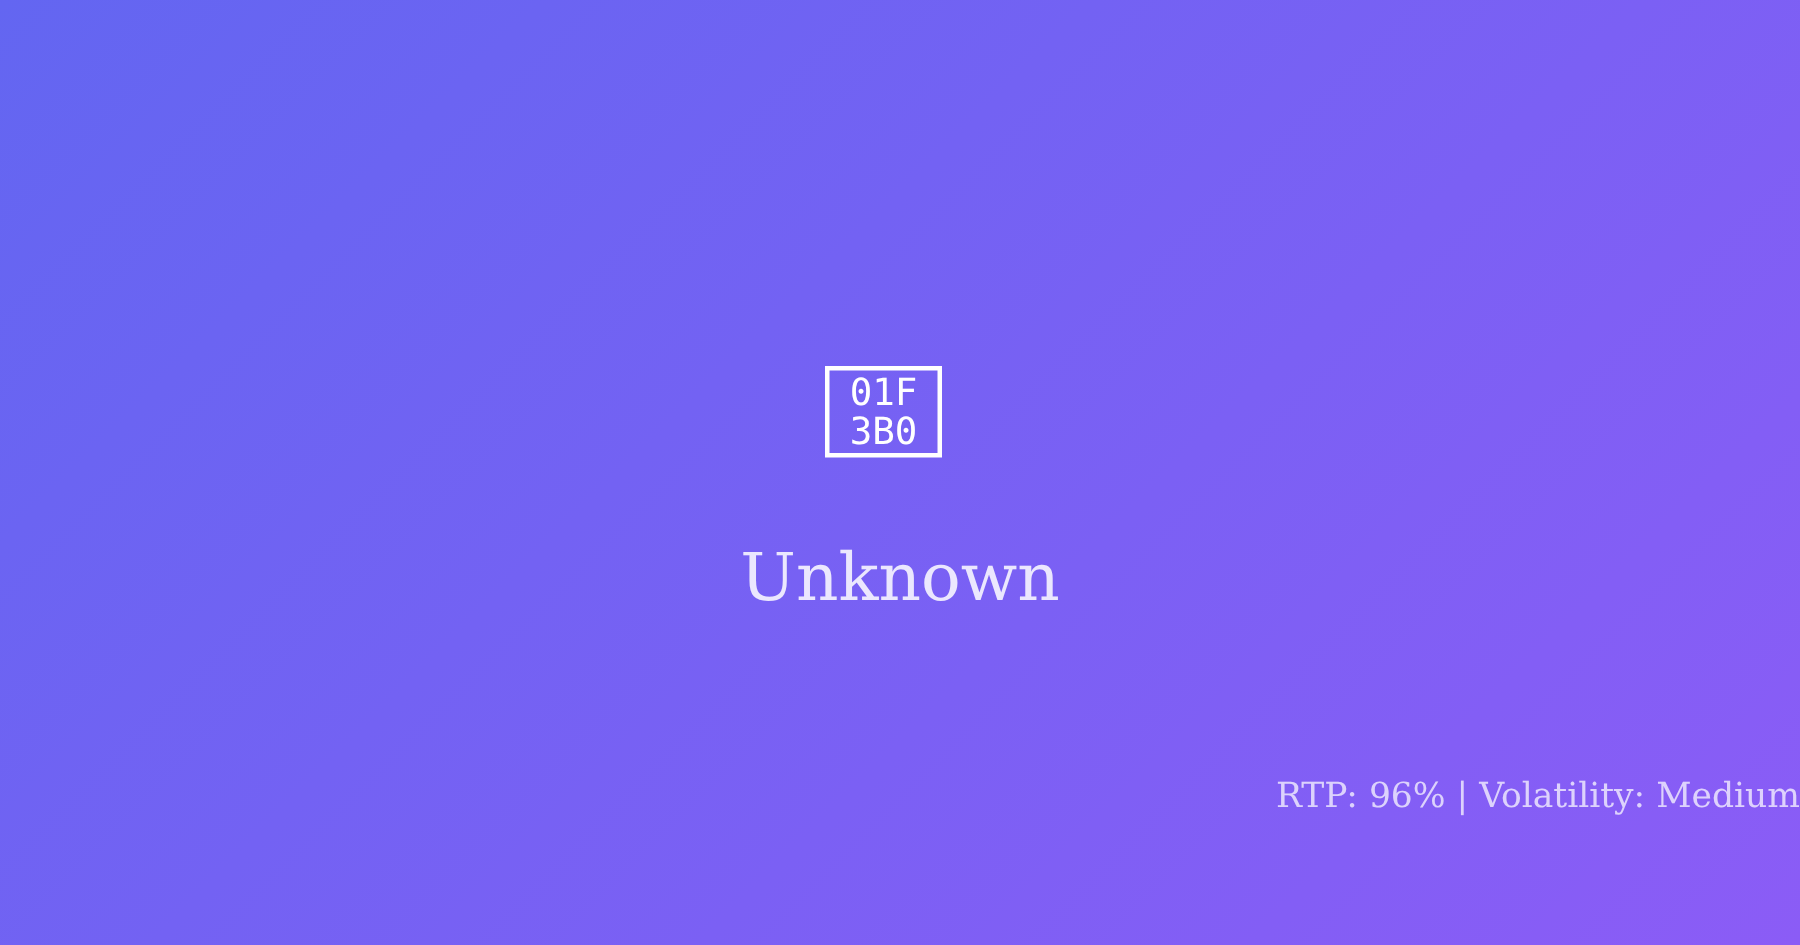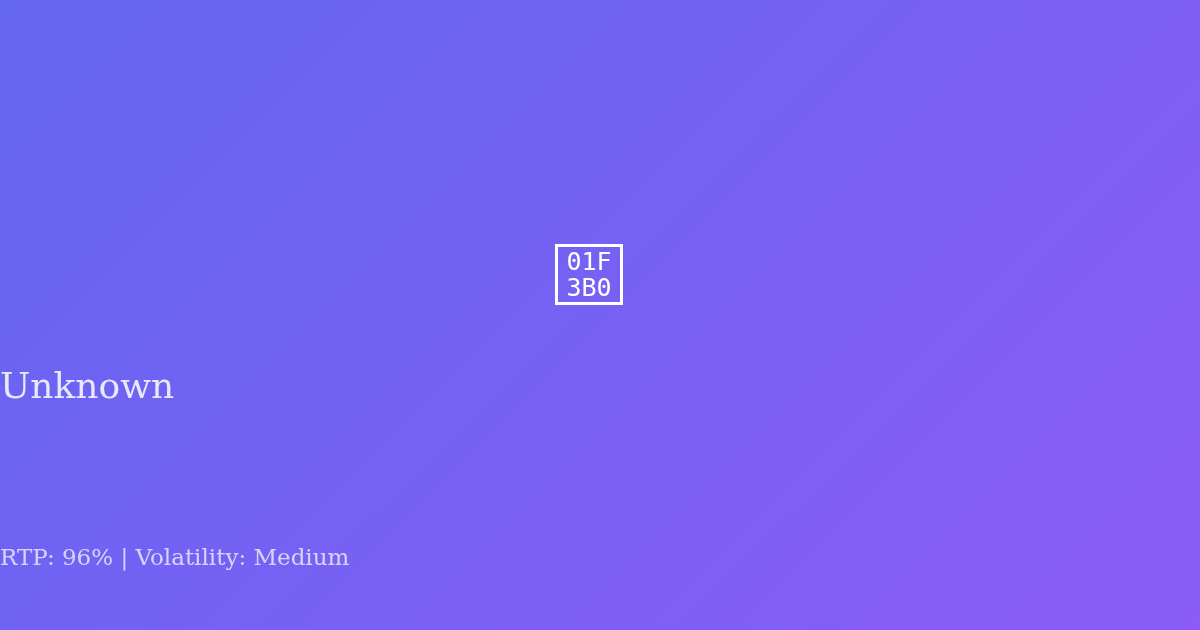--- a/index.html
+++ b/index.html
@@ -51,21 +51,21 @@
     flex: 0 0 auto;
   }
 
   
   .tofu {
     display: inline-flex;
     flex-direction: column;
     align-items: center;
     justify-content: center;
     box-sizing: border-box;
-    width: 68px;
+    width: 78px;
     height: 61px;
     border: 3px solid #FFFFFF;
     font-family: "DejaVu Sans Mono", "Liberation Mono", monospace;
     color: #FFFFFF;
     line-height: 1;
     padding: 1px 0 0 0;
   }
 
   .tofu-line {
     font-size: 25px;
@@ -83,34 +83,35 @@
     color: #FFFFFF;
     letter-spacing: -0.5px;
   }
 
   
   .game-provider {
     position: absolute;
     left: 0;
     right: 0;
     top: 358px;
+    text-align: center;
     font-family: "DejaVu Serif", "Liberation Serif", serif;
     font-weight: 400;
-    font-size: 36px;
+    font-size: 44px;
     line-height: 56px;
     color: rgba(255, 255, 255, 0.85);
   }
 
   
   .game-stats {
     position: absolute;
     left: 0;
     right: 0;
-    top: 540px;
-    text-align: left;
+    top: 514px;
+    text-align: right;
     font-family: "DejaVu Serif", "Liberation Serif", serif;
     font-weight: 400;
     font-size: 23px;
     line-height: 34px;
     color: rgba(255, 255, 255, 0.72);
   }
 </style>
 </head>
 <body>
 

